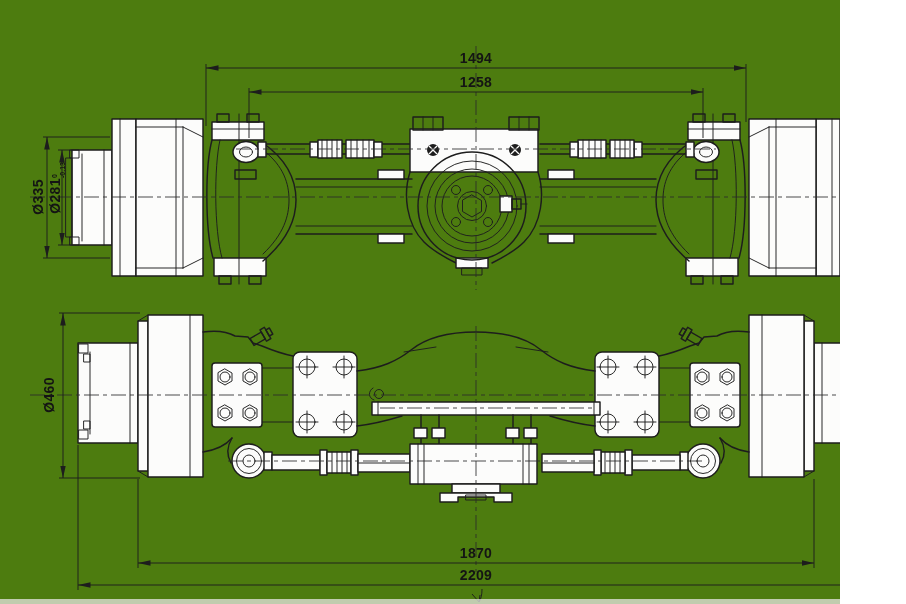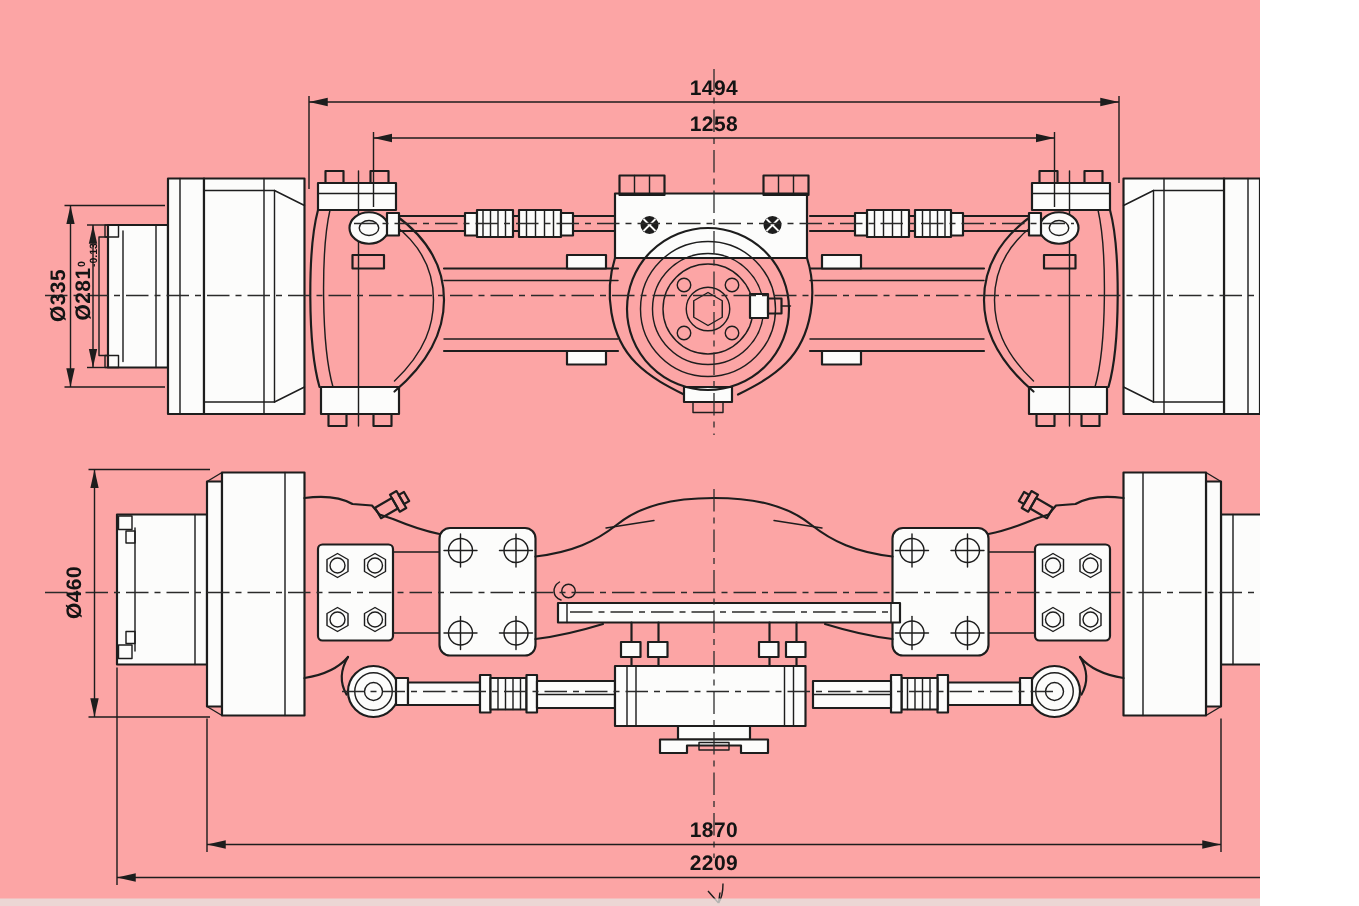--- a/index.html
+++ b/index.html
@@ -1,16 +1,16 @@
 <!DOCTYPE html>
 <html><head>
 <meta charset="utf-8">
 <style>
   html,body{margin:0;padding:0;background:#ffffff;}
-  .stage{position:relative;width:840px;height:604px;background:#fca5a5;overflow:hidden;
+  .stage{position:relative;width:840px;height:604px;background:#4d7c0f;overflow:hidden;
          font-family:"Liberation Sans",sans-serif;}
   svg{display:block}
   .ol {fill:none;stroke:#1d1d1d;stroke-width:1.45;stroke-linejoin:round;stroke-linecap:round;}
   .olf{fill:#fcfcfb;stroke:#1d1d1d;stroke-width:1.45;stroke-linejoin:round;}
   .tl {fill:none;stroke:#1d1d1d;stroke-width:0.95;stroke-linejoin:round;stroke-linecap:round;}
   .cl {fill:none;stroke:#2a2a2a;stroke-width:0.85;stroke-dasharray:15 4 4 4;}
   .dl {fill:none;stroke:#1d1d1d;stroke-width:0.95;}
   .dk {fill:#1d1d1d;stroke:none;}
   .dtext{font-family:"Liberation Sans",sans-serif;font-size:14px;font-weight:700;
          fill:#141414;letter-spacing:.3px;}

